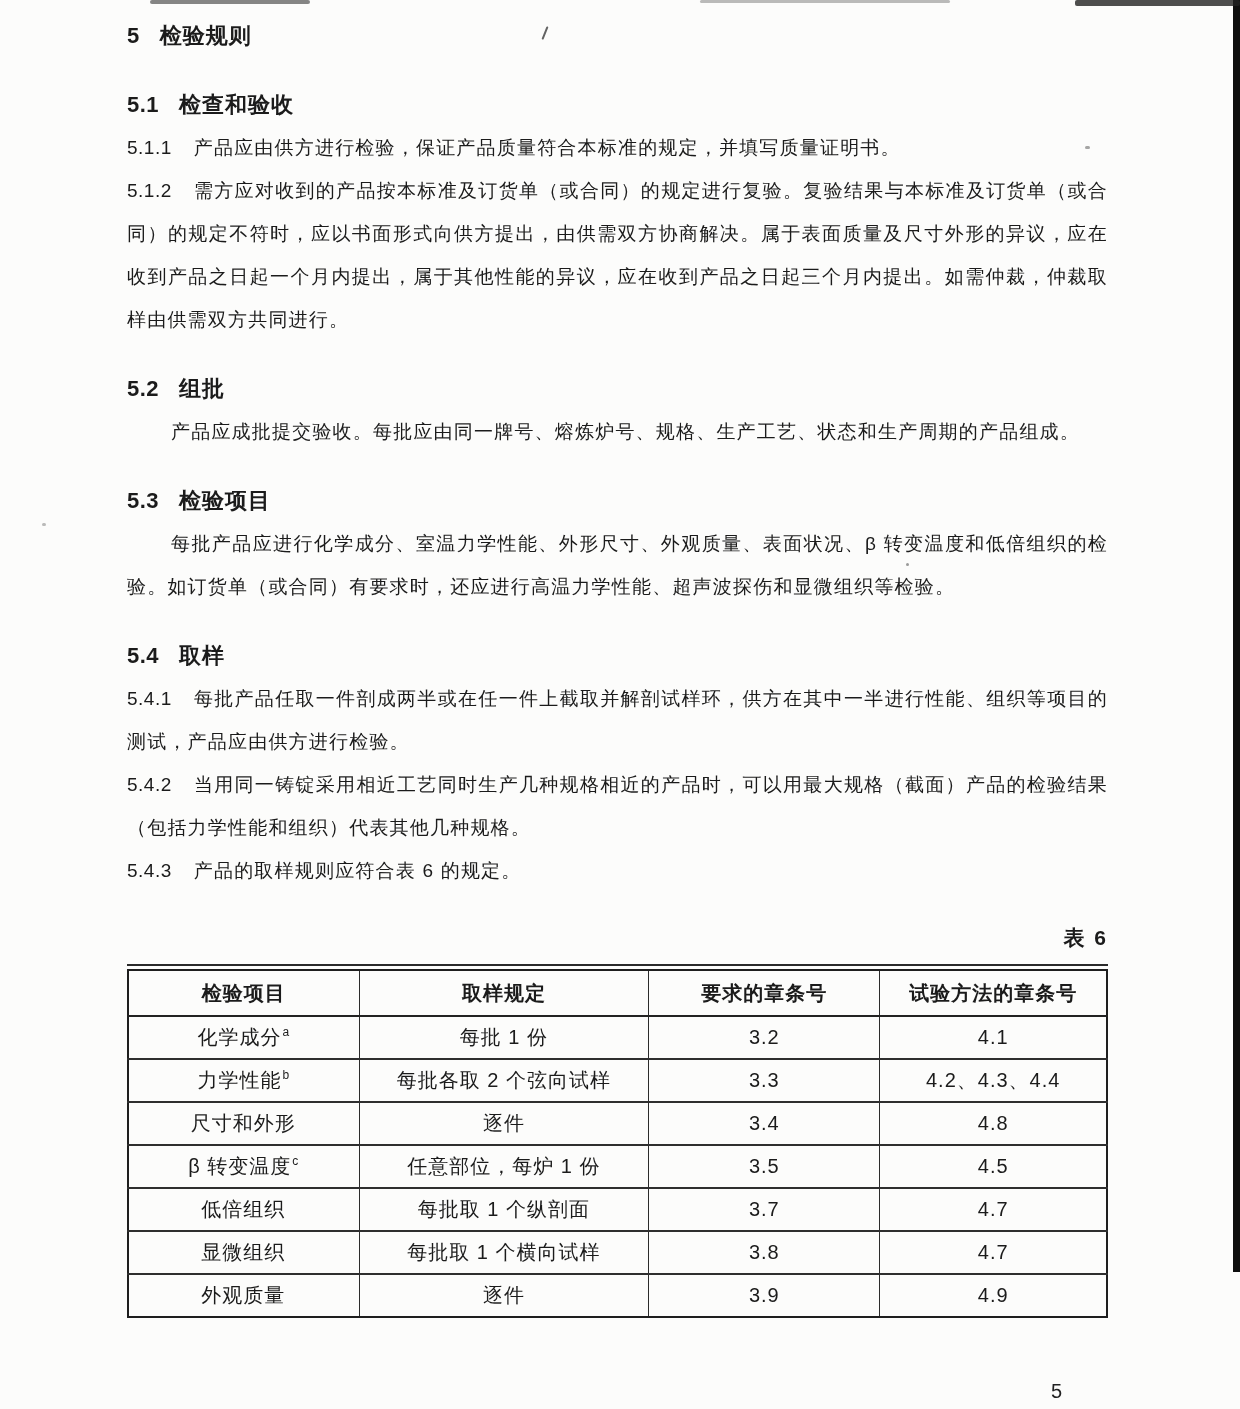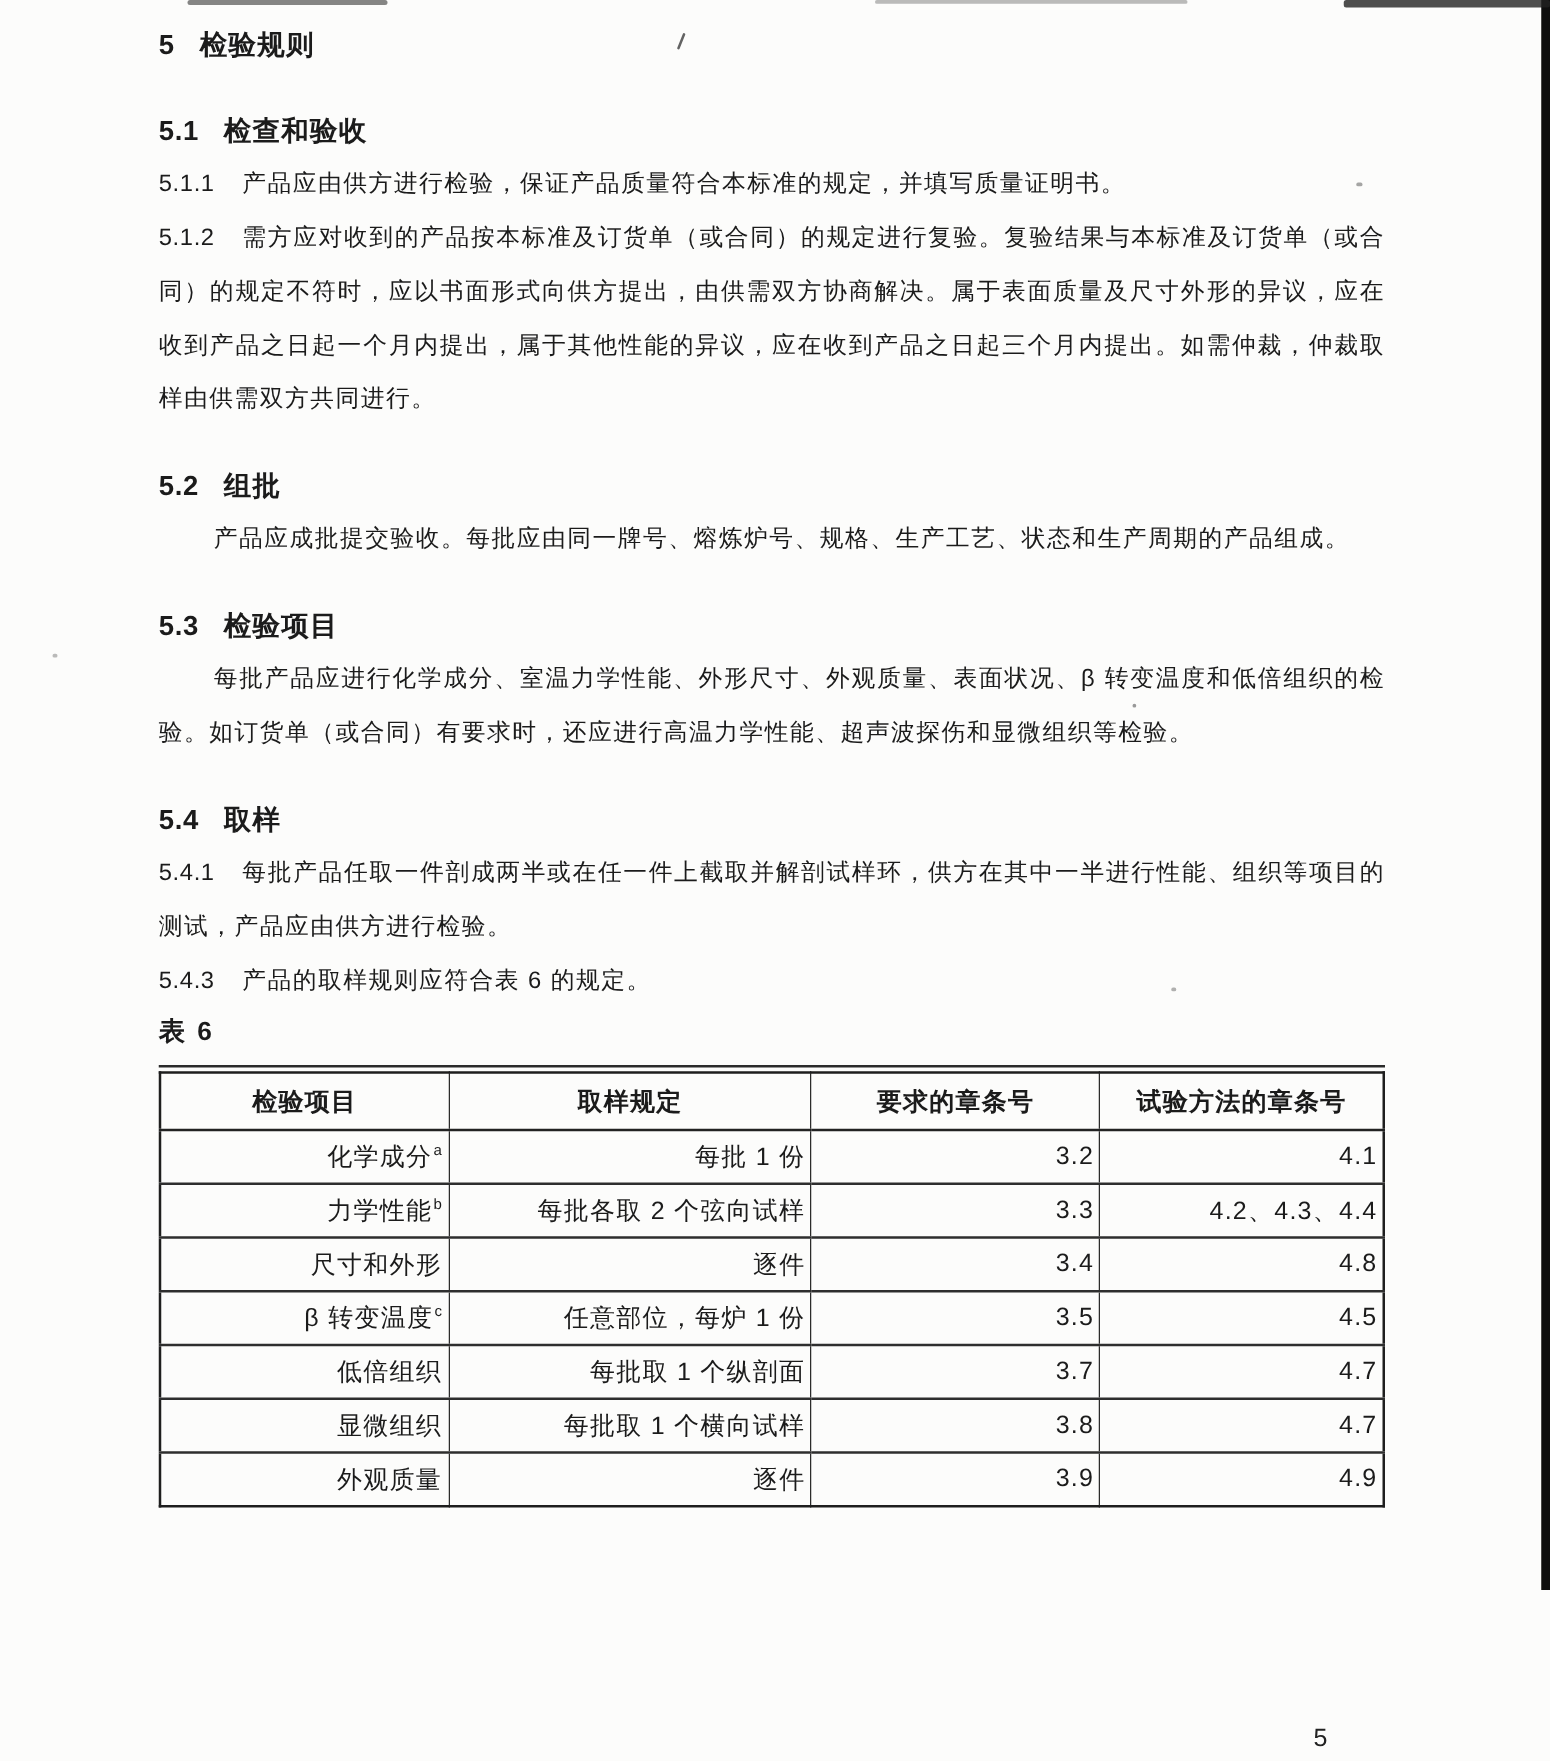--- a/index.html
+++ b/index.html
@@ -22,36 +22,36 @@
   .h2{margin-top:26px;}
   .num{display:inline-block;margin-right:22px;letter-spacing:0.5px;}
   .h1 .num,.h2 .num{margin-right:20px;}
   p.body{
     font-size:19px;line-height:43px;margin:0;letter-spacing:1.2px;
     text-align:justify;
   }
   p.indent{text-indent:44px;}
   
   .caption{
-    text-align:left;font-weight:bold;font-size:21px;line-height:40px;
-    margin-top:0;letter-spacing:2px;
+    text-align:right;font-weight:bold;font-size:21px;line-height:40px;
+    margin-top:26px;letter-spacing:2px;
   }
   .tblwrap{margin-top:6px;position:relative;}
   .topline{height:2px;background:#2a2a2a;margin-bottom:3px;}
   table.spec{
     width:100%;border-collapse:collapse;table-layout:fixed;
     border:2.5px solid #1e1e1e;
     font-size:20px;
   }
   table.spec th{
     font-weight:bold;height:44px;border-bottom:2.5px solid #222;
     letter-spacing:1px;
   }
   table.spec td{
-    height:41px;text-align:right;letter-spacing:1px;
+    height:41px;text-align:center;letter-spacing:1px;
   }
   table.spec th,table.spec td{
     border-left:1.5px solid #2b2b2b;border-right:1.5px solid #2b2b2b;
     padding:0 4px;
   }
   table.spec tbody td{border-top:2px solid #2e2e2e;}
   sup.fm{font-size:12px;vertical-align:super;line-height:0;margin-left:1px;}
   
   .pagenum{
     position:absolute;right:178px;bottom:6px;font-size:20px;color:#222;
@@ -86,20 +86,21 @@
   <p class="body indent"><span>产品应成批提交验收。每批应由同一牌号、熔炼炉号、规格、生产工艺、状态和生产周期的产品组成。</span></p>
 
   <h2 class="h2"><span class="num">5.3</span><span>检验项目</span></h2>
 
   <p class="body indent"><span>每批产品应进行化学成分、室温力学性能、外形尺寸、外观质量、表面状况、β 转变温度和低倍组织的检验。如订货单（或合同）有要求时，还应进行高温力学性能、超声波探伤和显微组织等检验。</span></p>
 
   <h2 class="h2"><span class="num">5.4</span><span>取样</span></h2>
 
   <p class="body"><span class="num">5.4.1</span><span>每批产品任取一件剖成两半或在任一件上截取并解剖试样环，供方在其中一半进行性能、组织等项目的测试，产品应由供方进行检验。</span></p>
 
+  <p class="body"><span class="num">5.4.2</span><span>当用同一铸锭采用相近工艺同时生产几种规格相近的产品时，可以用最大规格（截面）产品的检验结果（包括力学性能和组织）代表其他几种规格。</span></p>
 
   <p class="body"><span class="num">5.4.3</span><span>产品的取样规则应符合表 6 的规定。</span></p>
 
   <div class="caption">表 6</div>
 
   <div class="tblwrap">
     <div class="topline"></div>
     <table class="spec">
       <colgroup>
           <col style="width:23.6%">

